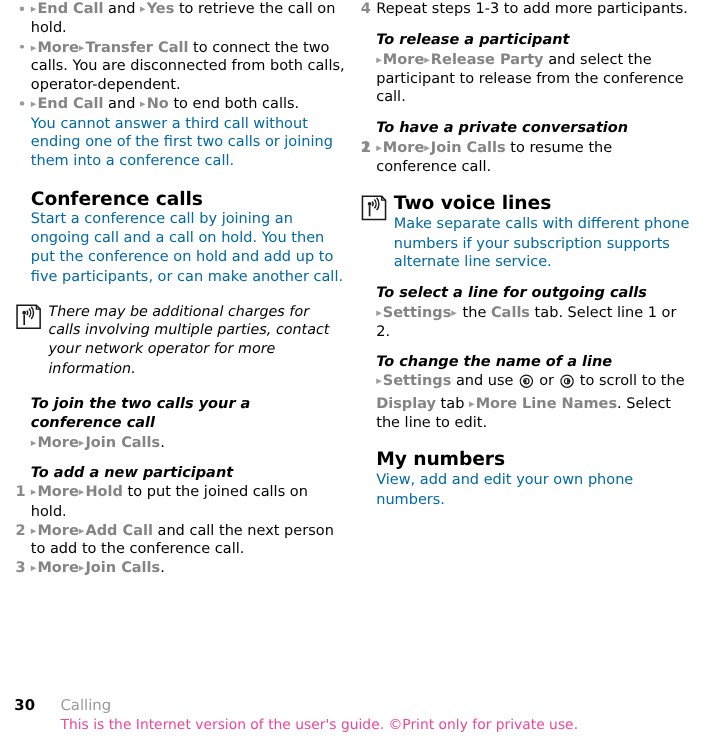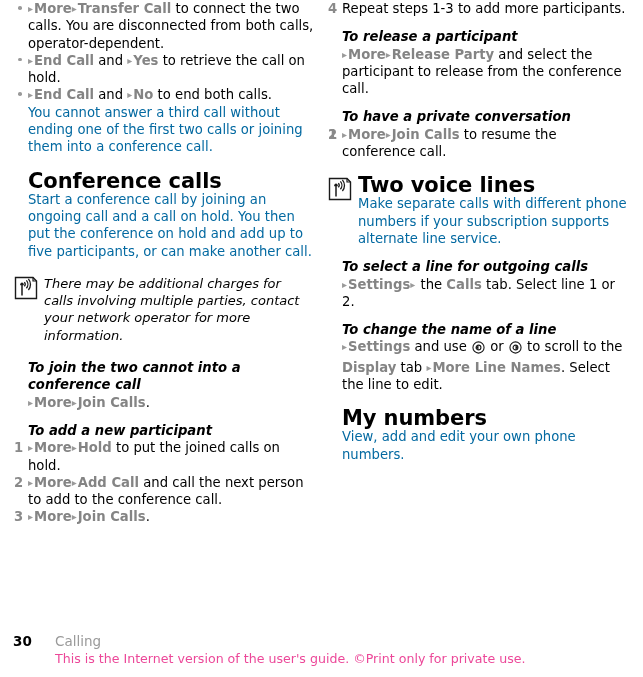--- a/index.html
+++ b/index.html
@@ -31,21 +31,21 @@
   
   .para {
     font-size: 13.2px;
     line-height: 17.3px;
     margin: 0;
     color: #0369a1;
   }
   .para.indent { padding-left: 14px; }
 
   .h2 {
-    font-size: 21px;
+    font-size: 17px;
     font-weight: bold;
     line-height: 20px;
     margin: 0;
     padding-left: 14px;
     letter-spacing: -0.1px;
   }
   .h3 {
     font-size: 13.2px;
     font-weight: bold;
     font-style: italic;
@@ -155,22 +155,22 @@
   }
 </style>
 </head>
 <body>
 
 <div class="page">
 
   <div class="col col-left">
 
     <div class="list">
+        <div class="li"><span class="bullet"></span><span><span class="arrow">▸</span><span class="ui">End Call</span> and <span class="arrow">▸</span><span class="ui">Yes</span> to retrieve the call on hold.</span></div>
         <div class="li"><span class="bullet"></span><span><span class="arrow">▸</span><span class="ui">More</span><span class="arrow">▸</span><span class="ui">Transfer Call</span> to connect the two calls. You are disconnected from both calls, operator-dependent.</span></div>
-        <div class="li"><span class="bullet"></span><span><span class="arrow">▸</span><span class="ui">End Call</span> and <span class="arrow">▸</span><span class="ui">Yes</span> to retrieve the call on hold.</span></div>
         <div class="li"><span class="bullet"></span><span><span class="arrow">▸</span><span class="ui">End Call</span> and <span class="arrow">▸</span><span class="ui">No</span> to end both calls.</span></div>
       </div>
 
     <div class="para indent">You cannot answer a third call without ending one of the first two calls or joining them into a conference call.</div>
 
     <div class="spacer-lg"></div>
 
     <div class="h2">Conference calls</div>
 
     <div class="para indent">Start a conference call by joining an ongoing call and a call on hold. You then put the conference on hold and add up to five participants, or can make another call.</div>
@@ -187,21 +187,21 @@
           <path d="M10.4 6.2 A3.3 3.3 0 0 1 10.4 10.4" fill="none" stroke="#1a1a1a" stroke-width="1.3"></path>
           <path d="M12.4 4.4 A6 6 0 0 1 12.4 12.3" fill="none" stroke="#1a1a1a" stroke-width="1.3"></path>
           <path d="M14.4 2.8 A8.6 8.6 0 0 1 14.4 14" fill="none" stroke="#1a1a1a" stroke-width="1.3"></path>
         </svg>
       </span>
       <span>There may be additional charges for calls involving multiple parties, contact your network operator for more information.</span>
     </div>
 
     <div class="spacer-lg"></div>
 
-    <div class="h3">To join the two cannot into a conference call</div>
+    <div class="h3">To join the two calls your a conference call</div>
     <div class="list">
         <div class="li"><span><span class="arrow">▸</span><span class="ui">More</span><span class="arrow">▸</span><span class="ui">Join Calls</span>.</span></div>
       </div>
 
     <div class="spacer-md"></div>
 
     <div class="h3">To add a new participant</div>
     <div class="list">
         <div class="li"><span class="marker">1</span><span><span class="arrow">▸</span><span class="ui">More</span><span class="arrow">▸</span><span class="ui">Hold</span> to put the joined calls on hold.</span></div>
         <div class="li"><span class="marker">2</span><span><span class="arrow">▸</span><span class="ui">More</span><span class="arrow">▸</span><span class="ui">Add Call</span> and call the next person to add to the conference call.</span></div>

